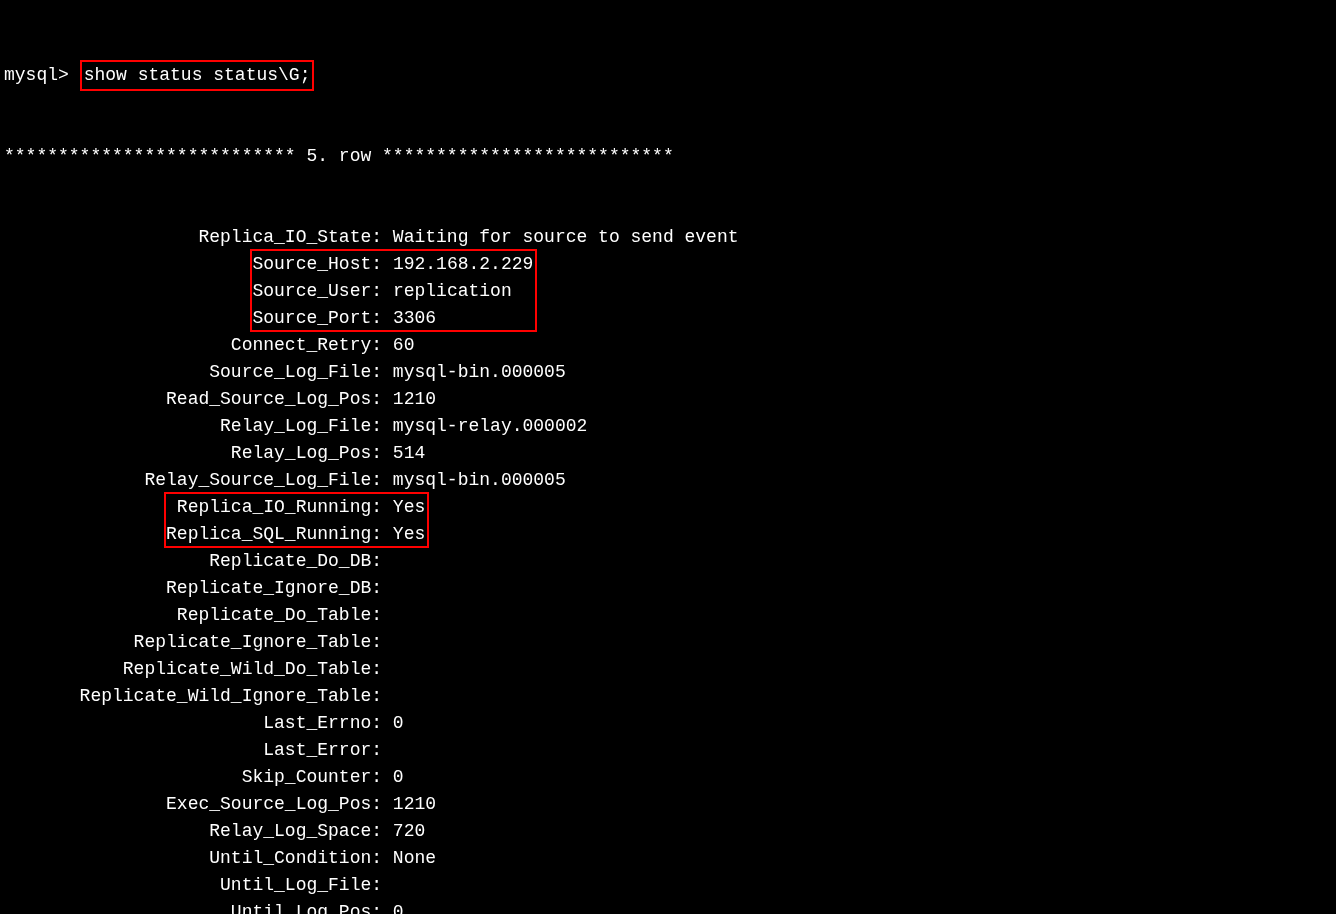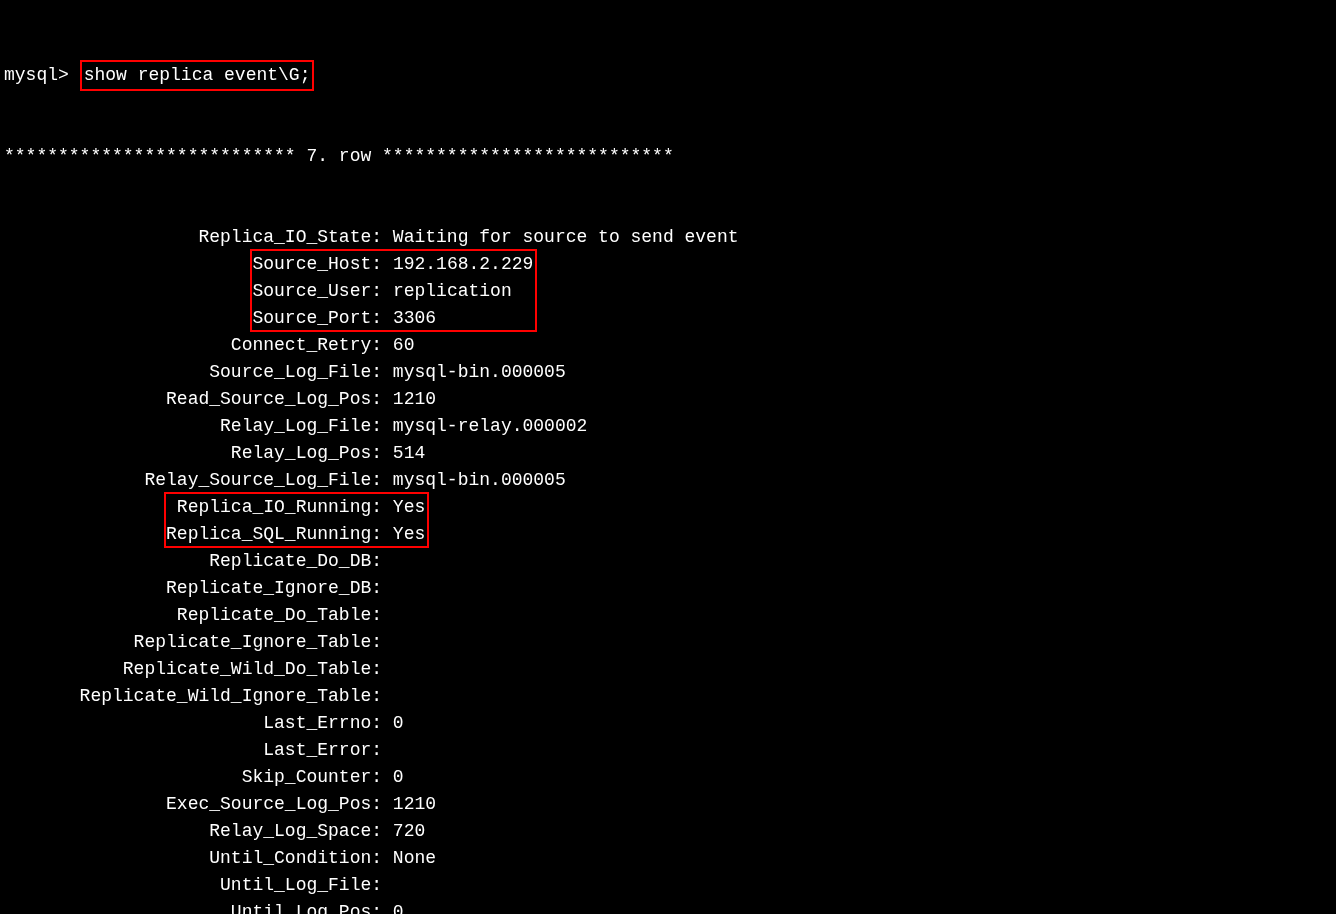--- a/index.html
+++ b/index.html
@@ -31,16 +31,16 @@
       margin: -2px 0;
     }
     .row-line {
       display: block;
     }
   </style>
 </head>
 <body>
 
 <div class="terminal">
-  <div class="prompt-line"><span>mysql&gt;</span> <span class="highlight-box"><span>show replica event\G;</span></span></div>
-  <div class="row-line">*************************** 7. row ***************************</div>
+  <div class="prompt-line"><span>mysql&gt;</span> <span class="highlight-box"><span>show status status\G;</span></span></div>
+  <div class="row-line">*************************** 5. row ***************************</div>
   <div id="fields-container"><div class="row-line"><span>                  Replica_IO_State:</span><span> Waiting for source to send event</span></div><div style="position: relative;"><div class="row-line"><span>                       </span><span style="display: inline-block;">Source_Host: 192.168.2.229</span></div><div class="row-line"><span>                       </span><span style="display: inline-block;">Source_User: replication  </span></div><div class="row-line"><span>                       </span><span style="display: inline-block;">Source_Port: 3306         </span></div><div style="position: absolute; border: 2px solid rgb(255, 0, 0); pointer-events: none; left: 246.4px; top: -2px; width: 286.8px; height: 83px;"></div></div><div class="row-line"><span>                     Connect_Retry:</span><span> 60</span></div><div class="row-line"><span>                   Source_Log_File:</span><span> mysql-bin.000005</span></div><div class="row-line"><span>               Read_Source_Log_Pos:</span><span> 1210</span></div><div class="row-line"><span>                    Relay_Log_File:</span><span> mysql-relay.000002</span></div><div class="row-line"><span>                     Relay_Log_Pos:</span><span> 514</span></div><div class="row-line"><span>             Relay_Source_Log_File:</span><span> mysql-bin.000005</span></div><div style="position: relative;"><div class="row-line"><span>               </span><span style="display: inline-block;"> Replica_IO_Running: Yes</span></div><div class="row-line"><span>               </span><span style="display: inline-block;">Replica_SQL_Running: Yes</span></div><div style="position: absolute; border: 2px solid rgb(255, 0, 0); pointer-events: none; left: 160px; top: -2px; width: 265.2px; height: 56px;"></div></div><div class="row-line"><span>                   Replicate_Do_DB:</span><span> </span></div><div class="row-line"><span>               Replicate_Ignore_DB:</span><span> </span></div><div class="row-line"><span>                Replicate_Do_Table:</span><span> </span></div><div class="row-line"><span>            Replicate_Ignore_Table:</span><span> </span></div><div class="row-line"><span>           Replicate_Wild_Do_Table:</span><span> </span></div><div class="row-line"><span>       Replicate_Wild_Ignore_Table:</span><span> </span></div><div class="row-line"><span>                        Last_Errno:</span><span> 0</span></div><div class="row-line"><span>                        Last_Error:</span><span> </span></div><div class="row-line"><span>                      Skip_Counter:</span><span> 0</span></div><div class="row-line"><span>               Exec_Source_Log_Pos:</span><span> 1210</span></div><div class="row-line"><span>                   Relay_Log_Space:</span><span> 720</span></div><div class="row-line"><span>                   Until_Condition:</span><span> None</span></div><div class="row-line"><span>                    Until_Log_File:</span><span> </span></div><div class="row-line"><span>                     Until_Log_Pos:</span><span> 0</span></div></div>
 </div>
 
 </body></html>

